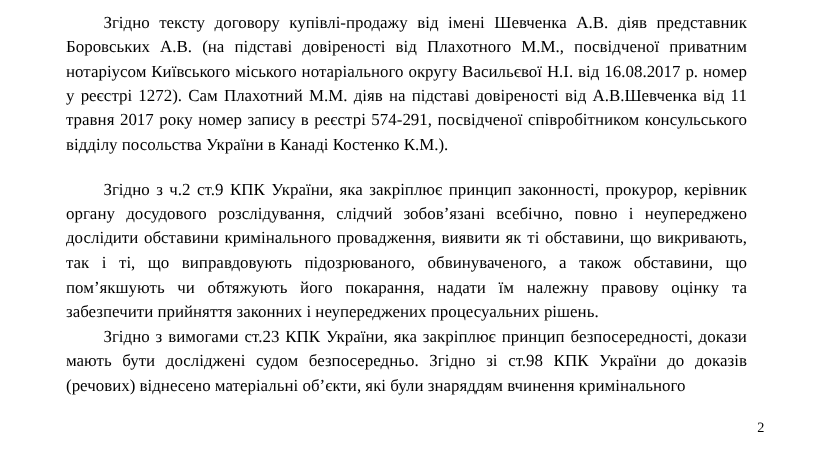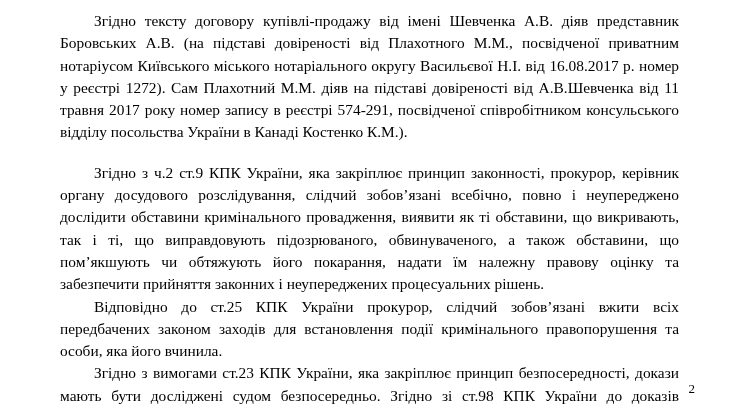--- a/index.html
+++ b/index.html
@@ -49,19 +49,18 @@
 <body>
 
 <div class="page">
 
   <p class="para">Згідно тексту договору купівлі-продажу від імені Шевченка А.В. діяв представник Боровських А.В. (на підставі довіреності від Плахотного М.М., посвідченої приватним нотаріусом Київського міського нотаріального округу Васильєвої Н.І. від 16.08.2017 р. номер у реєстрі 1272). Сам Плахотний М.М. діяв на підставі довіреності від А.В.Шевченка від 11 травня 2017 року номер запису в реєстрі 574-291, посвідченої співробітником консульського відділу посольства України в Канаді Костенко К.М.).</p>
 
   <div class="gap"></div>
 
   <p class="para">Згідно з ч.2 ст.9 КПК України, яка закріплює принцип законності, прокурор, керівник органу досудового розслідування, слідчий зобов’язані всебічно, повно і неупереджено дослідити обставини кримінального провадження, виявити як ті обставини, що викривають, так і ті, що виправдовують підозрюваного, обвинуваченого, а також обставини, що пом’якшують чи обтяжують його покарання, надати їм належну правову оцінку та забезпечити прийняття законних і неупереджених процесуальних рішень.</p>
 
-  <p class="para">Відповідно до ст.25 КПК України прокурор, слідчий зобов’язані вжити всіх передбачених законом заходів для встановлення події кримінального правопорушення та особи, яка його вчинила.</p>
 
   <p class="para">Згідно з вимогами ст.23 КПК України, яка закріплює принцип безпосередності, докази мають бути досліджені судом безпосередньо. Згідно зі ст.98 КПК України до доказів (речових) віднесено матеріальні об’єкти, які були знаряддям вчинення кримінального</p>
 
   <div class="page-number">2</div>
 
 </div>
 
 </body></html>

